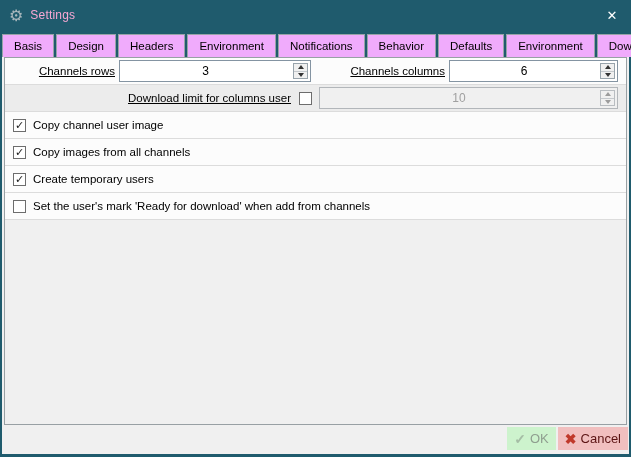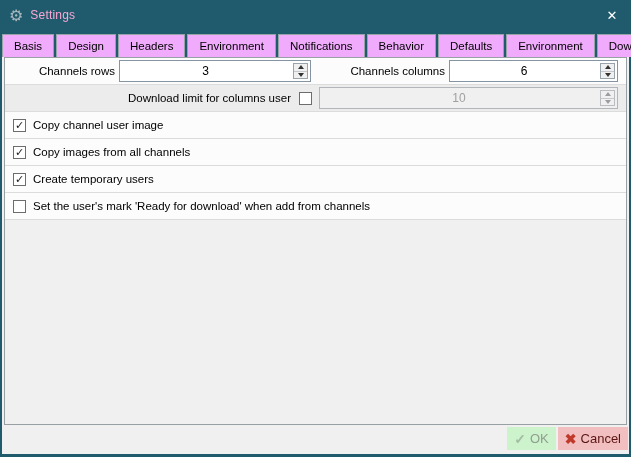--- a/index.html
+++ b/index.html
@@ -39,21 +39,21 @@
     position:absolute; left:2px; right:2px; top:57px; bottom:3px;
     background:#f0f0f0;
   }
   .panel {
     position:absolute; left:2px; right:2px; top:0; height:368px;
     border:1px solid #98a0a4; background:#f0f0f0; z-index:2;
   }
   .row { position:relative; width:100%; height:27px; border-bottom:1px solid #dcdcdc; background:#fcfcfc; }
   .row.gray { background:#ececec; }
   .filler { position:relative; width:100%; height:204px; background:#f0f0f0; }
-  .lbl { position:absolute; top:0; height:27px; line-height:27px; font-size:11.5px; color:#000; }
+  .lbl { position:absolute; top:0; height:27px; line-height:27px; font-size:11.5px; color:#000;text-decoration:underline; }
   .r { text-align:right; }
   
   .spinbox { position:absolute; top:2px; height:22px; background:#fff; border:1px solid #8494a2; }
   .spinbox input {
     position:absolute; left:1px; right:20px; top:1px; bottom:1px; width:calc(100% - 21px);
     border:none; outline:none; background:transparent; text-align:center;
     font-family:"Liberation Sans", sans-serif; font-size:12px; color:#000;
   }
   .spin {
     position:absolute; right:2px; top:2px; bottom:2px; width:15px;

